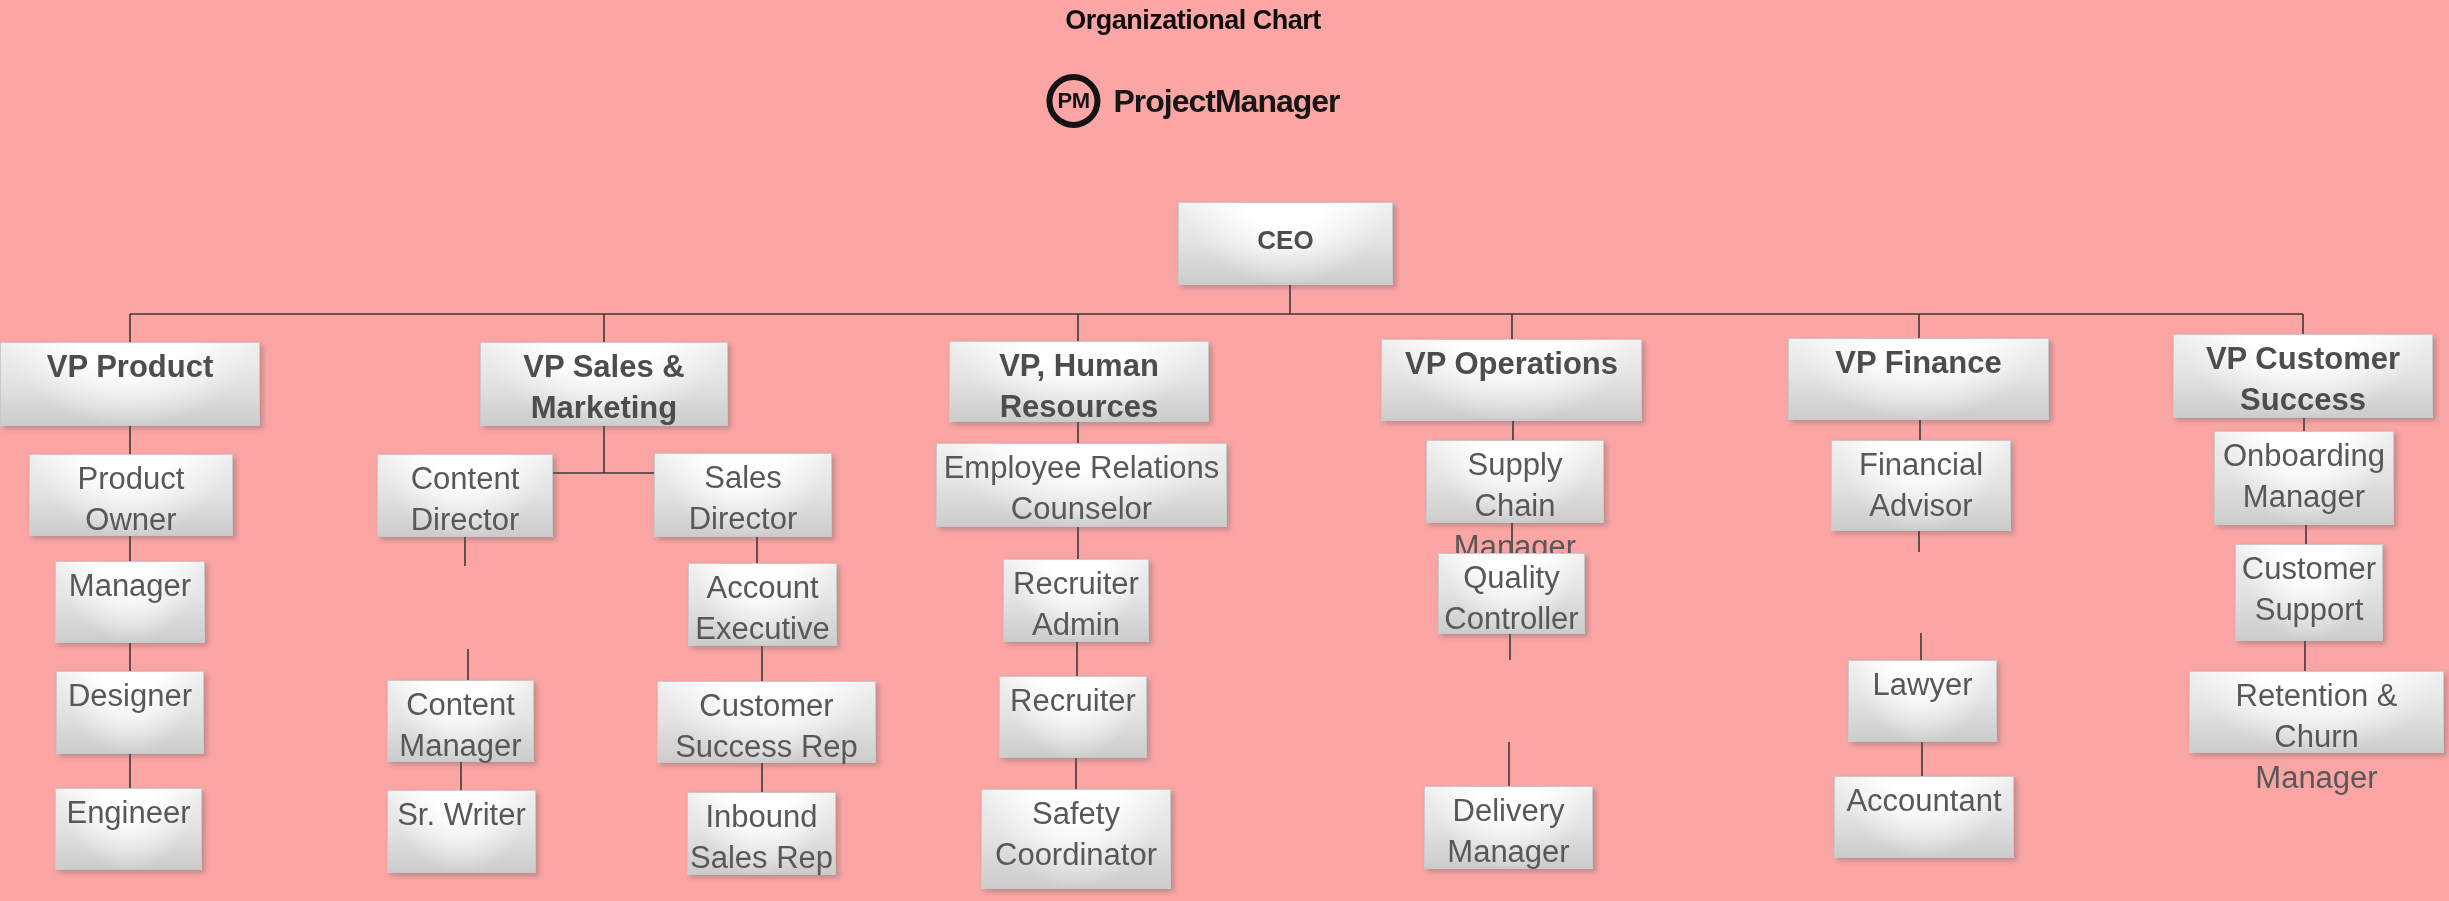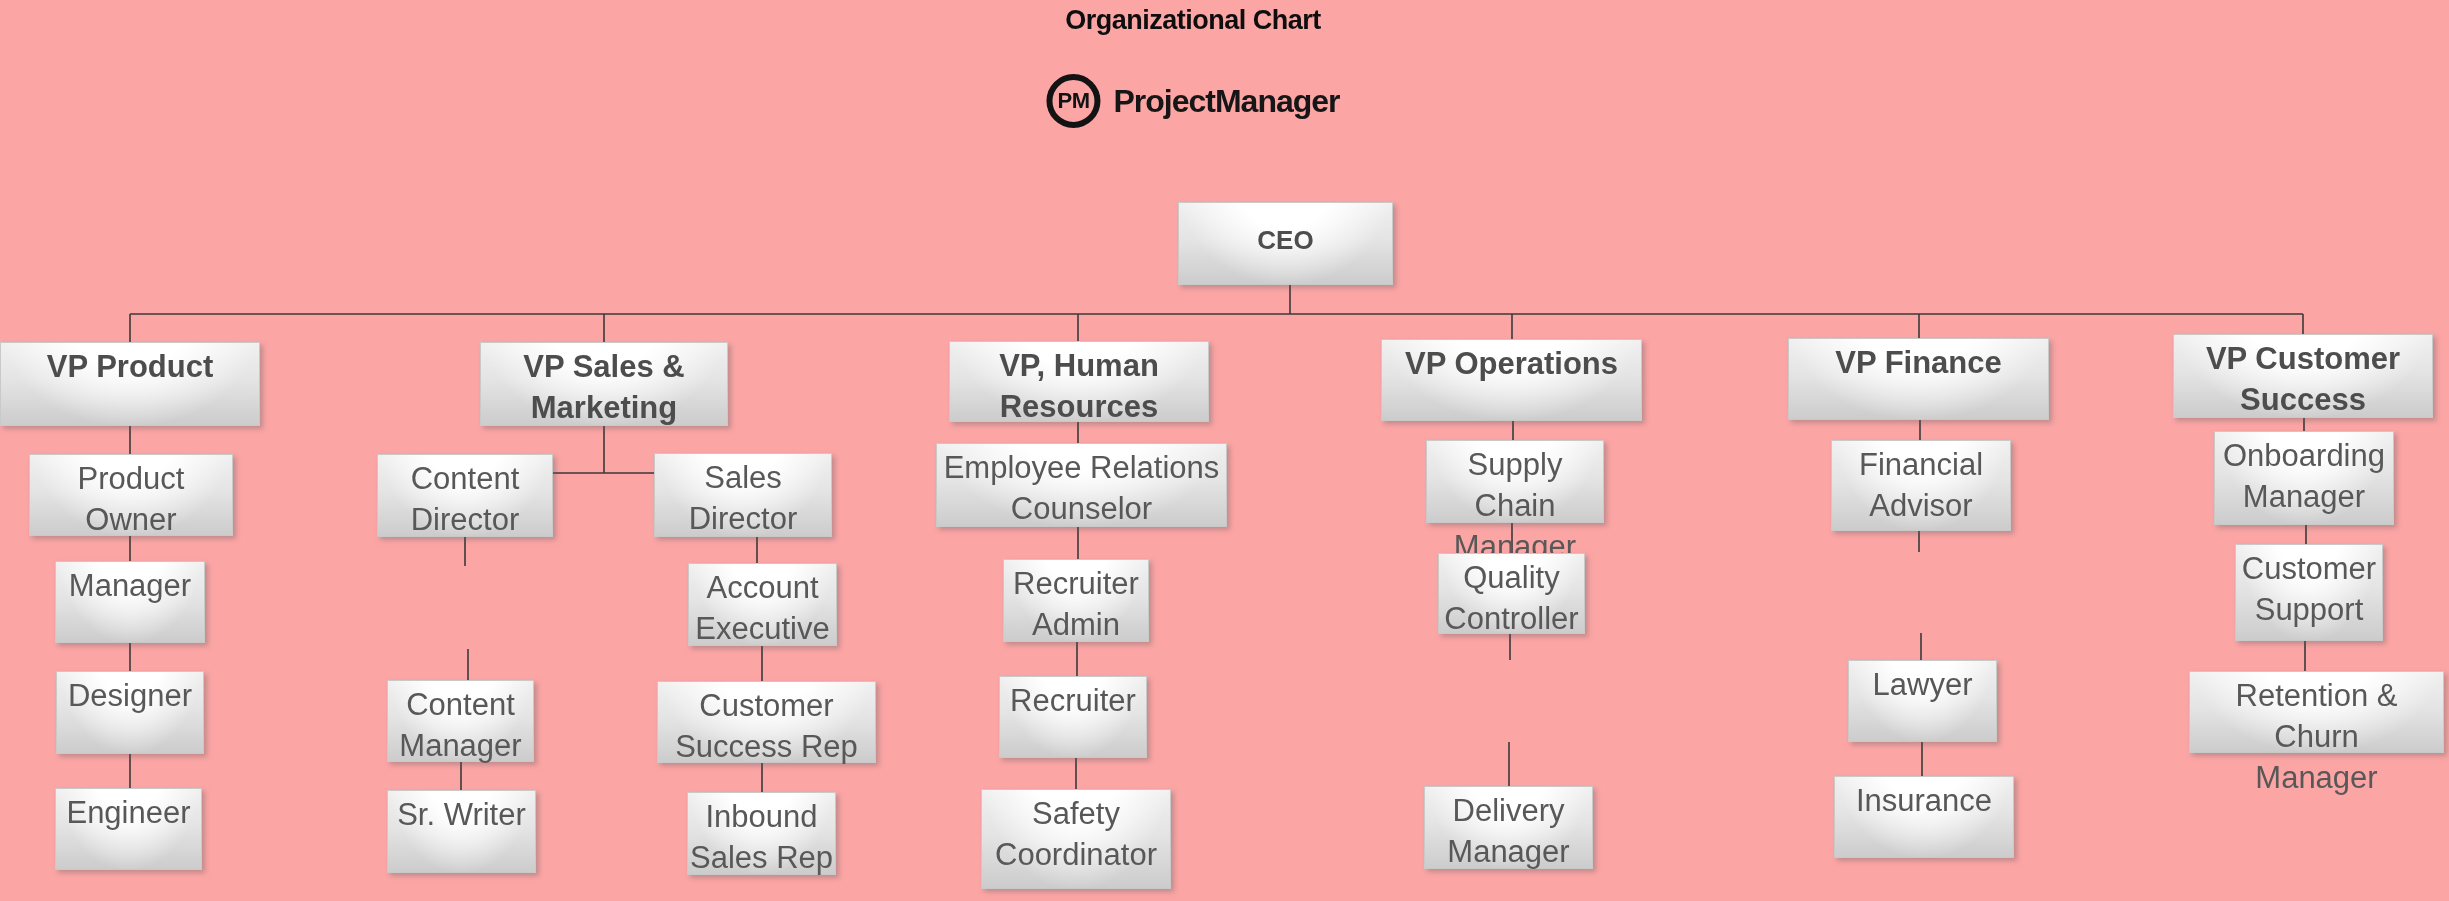--- a/index.html
+++ b/index.html
@@ -181,21 +181,21 @@
 Manager</div>
   <div class="node" style="left:1438px;top:553px;width:147px;height:81px">Quality
 Controller</div>
   <div class="node" style="left:1424px;top:786px;width:169px;height:83px">Delivery
 Manager</div>
 
   <div class="node head" style="left:1788px;top:338px;width:261px;height:82px">VP Finance</div>
   <div class="node" style="left:1831px;top:440px;width:180px;height:91px">Financial
 Advisor</div>
   <div class="node" style="left:1848px;top:660px;width:149px;height:82px">Lawyer</div>
-  <div class="node" style="left:1834px;top:776px;width:180px;height:82px">Insurance</div>
+  <div class="node" style="left:1834px;top:776px;width:180px;height:82px">Accountant</div>
 
   <div class="node head" style="left:2173px;top:334px;width:260px;height:84px">VP Customer
 Success</div>
   <div class="node" style="left:2214px;top:431px;width:180px;height:94px">Onboarding
 Manager</div>
   <div class="node" style="left:2235px;top:544px;width:148px;height:97px">Customer
 Support</div>
   <div class="node" style="left:2189px;top:671px;width:255px;height:82px">Retention &amp; Churn
 Manager</div>
 

